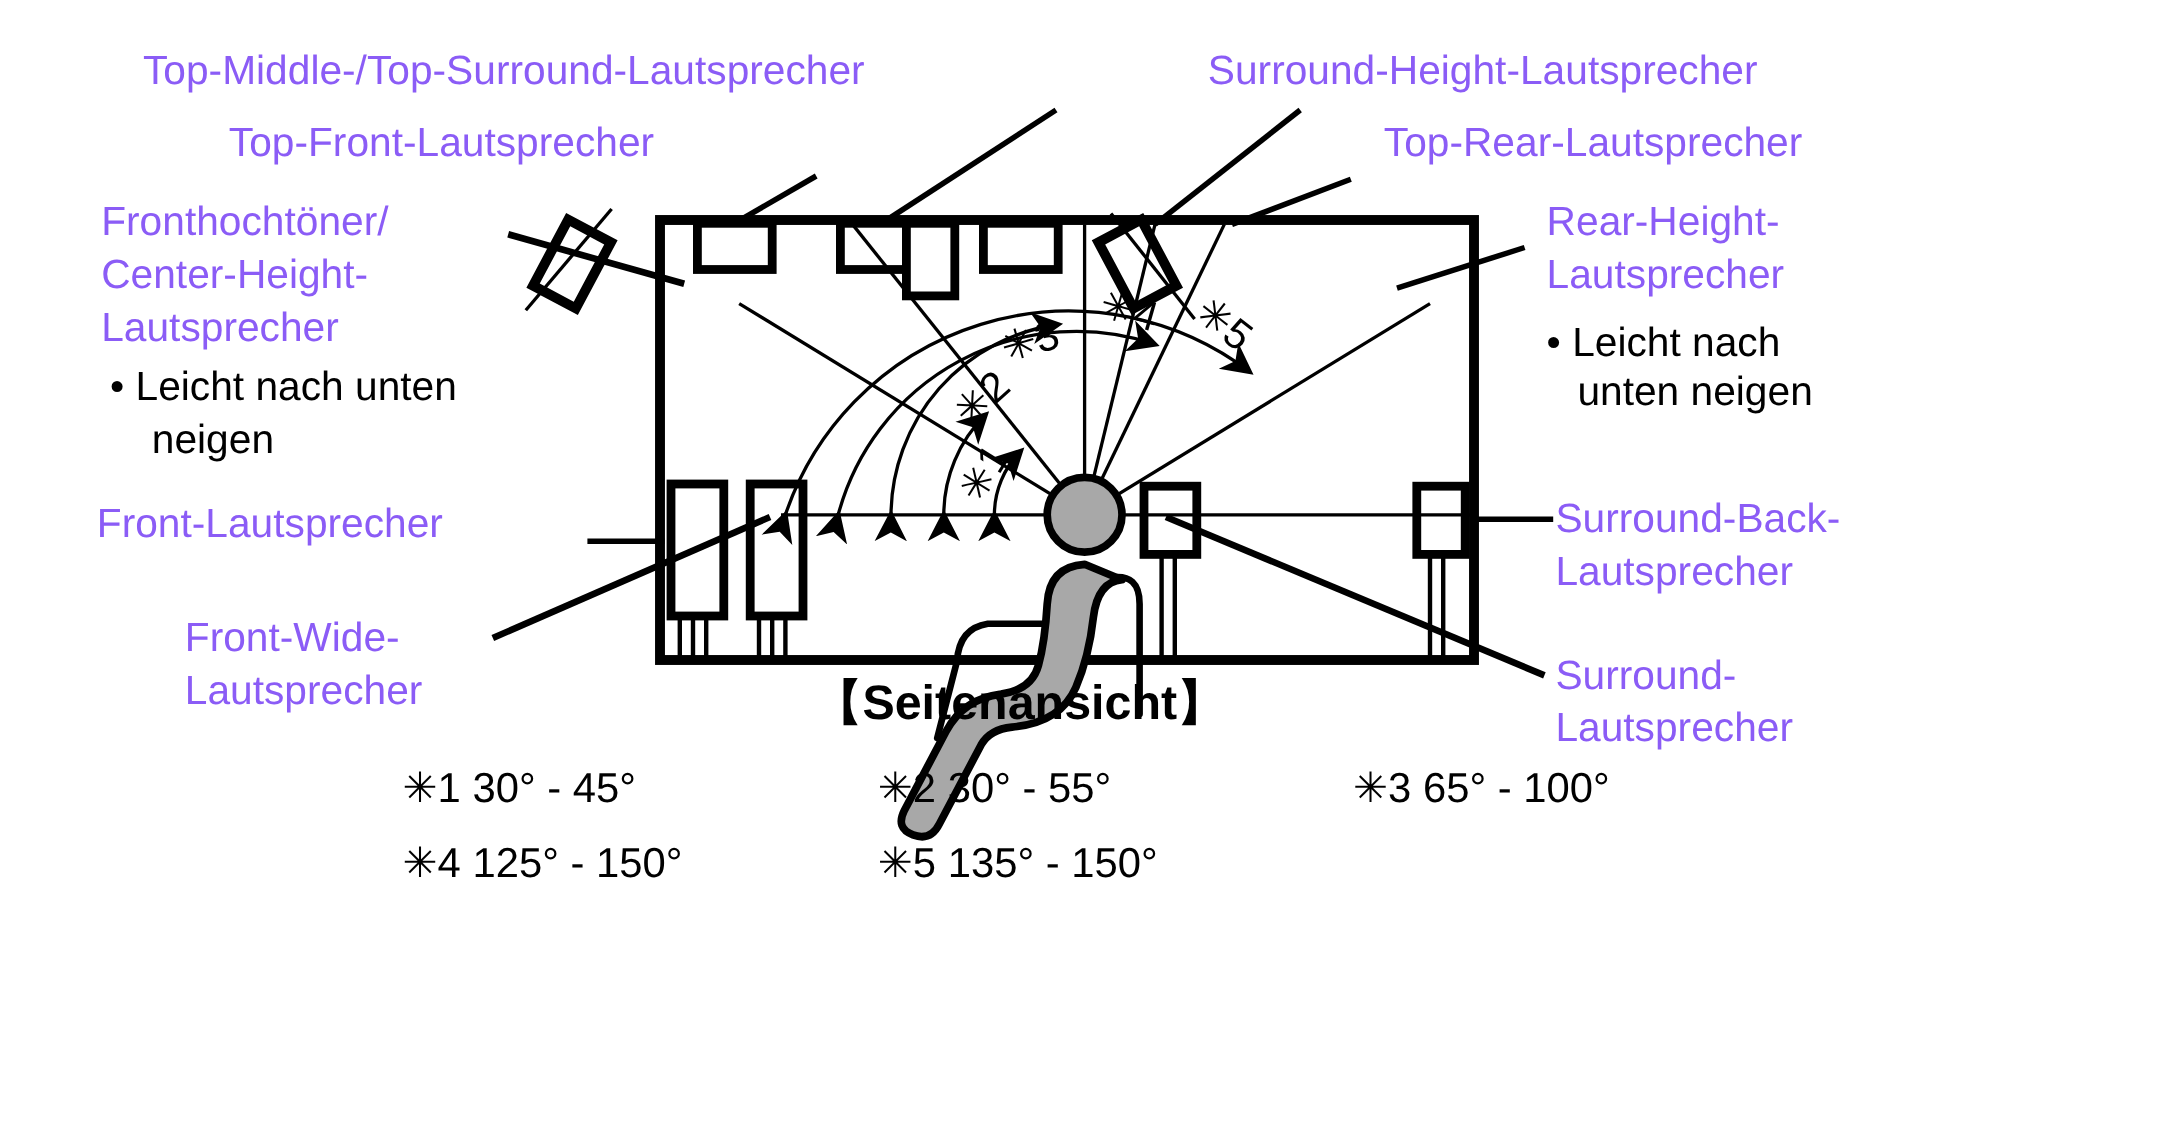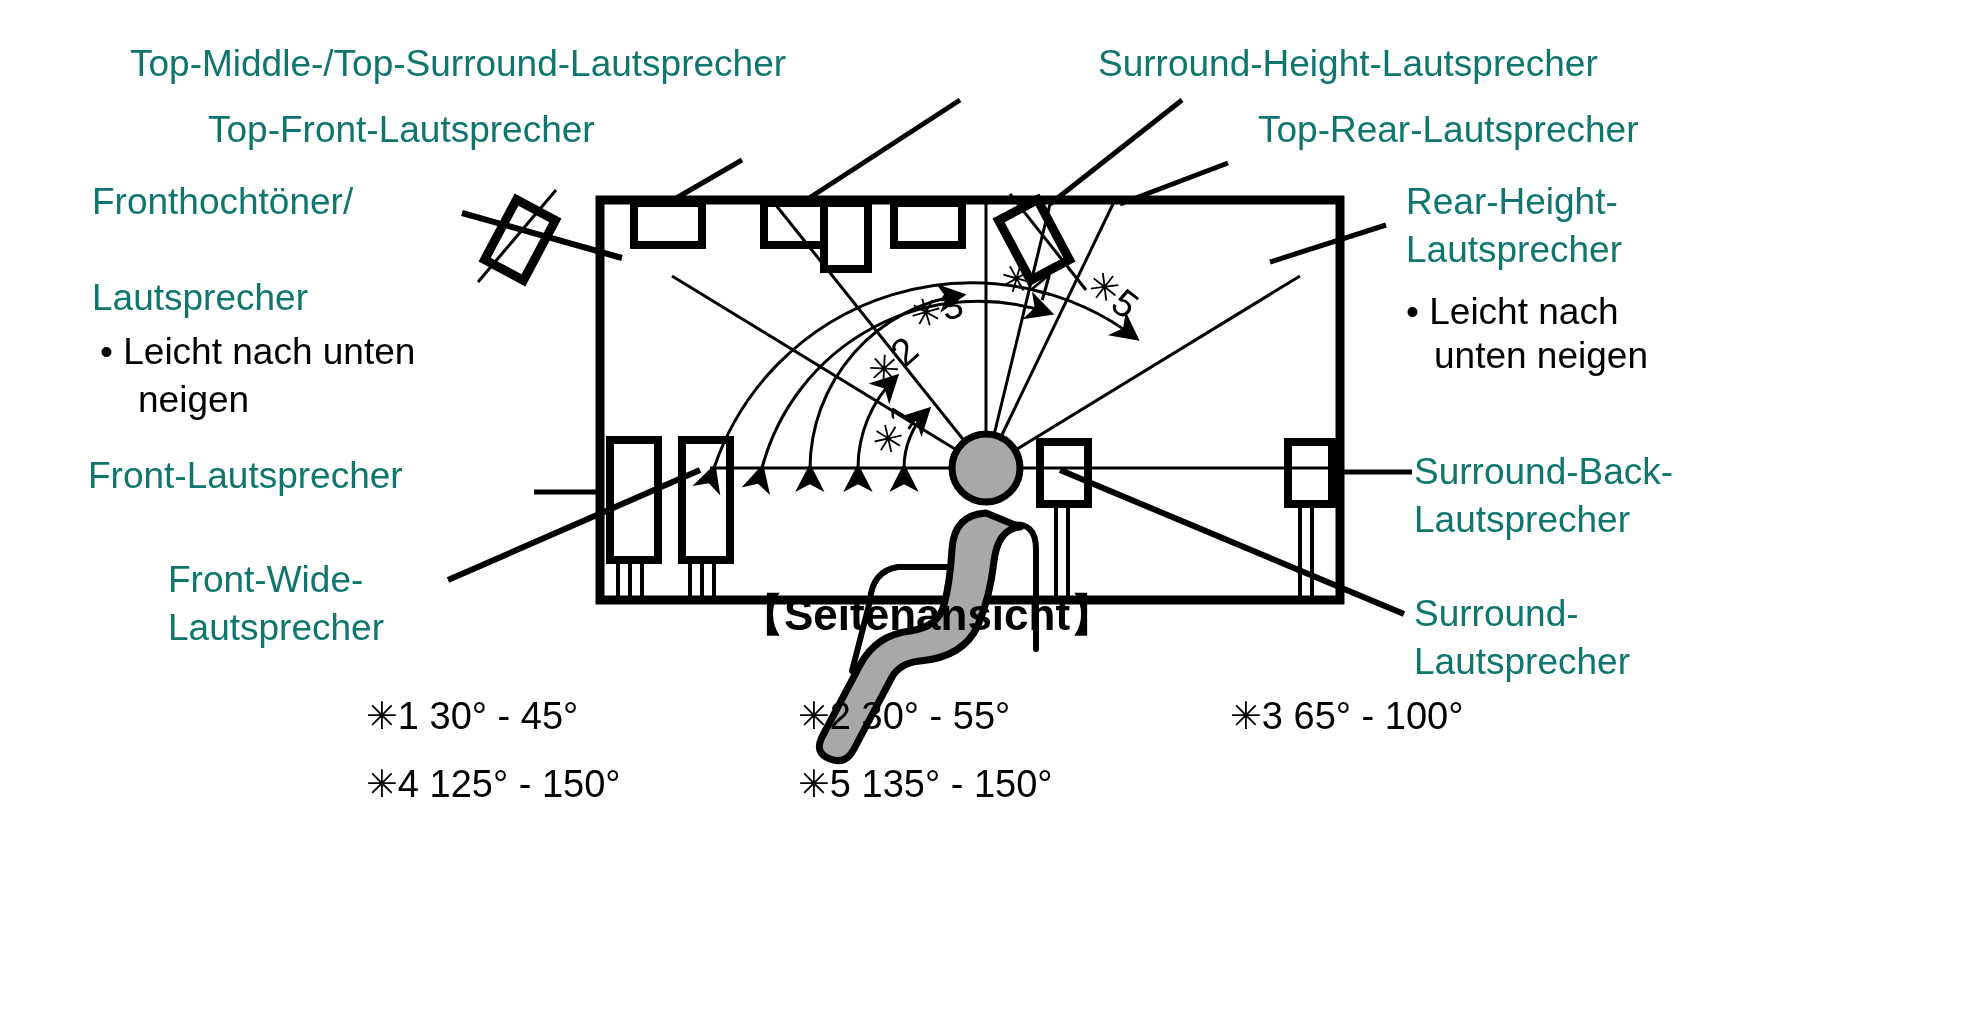--- a/index.html
+++ b/index.html
@@ -1,21 +1,21 @@
 <!DOCTYPE html>
 <html><head>
 <meta charset="utf-8">
 <style>
   html,body{margin:0;padding:0;background:#ffffff;}
   body{width:1967px;height:1032px;position:relative;overflow:hidden;
        font-family:"Liberation Sans",sans-serif;color:#000;}
   #stage{position:absolute;left:0;top:0;width:1967px;height:1032px;}
   svg#art{position:absolute;left:0;top:0;width:1967px;height:1032px;}
   .lbl{position:absolute;font-family:"Liberation Sans",sans-serif;
-       font-size:37px;line-height:44px;color:#0f766e;white-space:pre;}
+       font-size:37px;line-height:44px;color:#8b5cf6;white-space:pre;}
   .bullet{position:absolute;font-size:37px;line-height:44px;white-space:pre;}
   .viewname{position:absolute;font-size:44px;font-weight:bold;letter-spacing:0px;}
   .ang{position:absolute;font-size:38px;white-space:pre;}
 </style>
 </head>
 <body>
 
 <div id="stage">
 
   <svg id="art" viewBox="0 0 1967 1032">
@@ -146,20 +146,21 @@
 
   <div class="lbl" style="left:130px;top:42px;">Top-Middle-/Top-Surround-Lautsprecher</div>
 
   <div class="lbl" style="left:1098px;top:42px;">Surround-Height-Lautsprecher</div>
 
   <div class="lbl" style="left:208px;top:108px;">Top-Front-Lautsprecher</div>
 
   <div class="lbl" style="left:92px;top:180px;">Fronthochtöner/</div>
 
   <div class="lbl" style="left:1258px;top:108px;">Top-Rear-Lautsprecher</div>
+  <div class="lbl" style="left:92px;top:228px;">Center-Height-</div>
   <div class="lbl" style="left:92px;top:276px;">Lautsprecher</div>
   <div class="bullet" style="left:100px;top:330px;">• Leicht nach unten</div>
   <div class="bullet" style="left:138px;top:378px;">neigen</div>
 
   <div class="lbl" style="left:1406px;top:180px;">Rear-Height-</div>
   <div class="lbl" style="left:1406px;top:228px;">Lautsprecher</div>
   <div class="bullet" style="left:1406px;top:290px;">• Leicht nach</div>
   <div class="bullet" style="left:1434px;top:334px;">unten neigen</div>
 
   <div class="lbl" style="left:88px;top:454px;">Front-Lautsprecher</div>
@@ -172,21 +173,21 @@
 
   <div class="lbl" style="left:1414px;top:592px;">Surround-</div>
   <div class="lbl" style="left:1414px;top:640px;">Lautsprecher</div>
 
   <div class="ang" style="left:868px;top:408px;transform:rotate(-58deg);">✳1</div>
   <div class="ang" style="left:866px;top:340px;transform:rotate(-42deg);">✳2</div>
   <div class="ang" style="left:910px;top:288px;transform:rotate(-16deg);">✳3</div>
   <div class="ang" style="left:1000px;top:260px;transform:rotate(16deg);">✳4</div>
   <div class="ang" style="left:1086px;top:272px;transform:rotate(38deg);">✳5</div>
 
-  <div class="viewname" style="left:740px;top:586px;">【Seitenansicht】</div>
+  <div class="viewname" style="left:740px;top:610px;">【Seitenansicht】</div>
 
   <div class="ang" style="left:366px;top:694px;">✳1 30° - 45°</div>
   <div class="ang" style="left:798px;top:694px;">✳2 30° - 55°</div>
   <div class="ang" style="left:1230px;top:694px;">✳3 65° - 100°</div>
   <div class="ang" style="left:366px;top:762px;">✳4 125° - 150°</div>
   <div class="ang" style="left:798px;top:762px;">✳5 135° - 150°</div>
 
 </div>
 
 </body></html>

